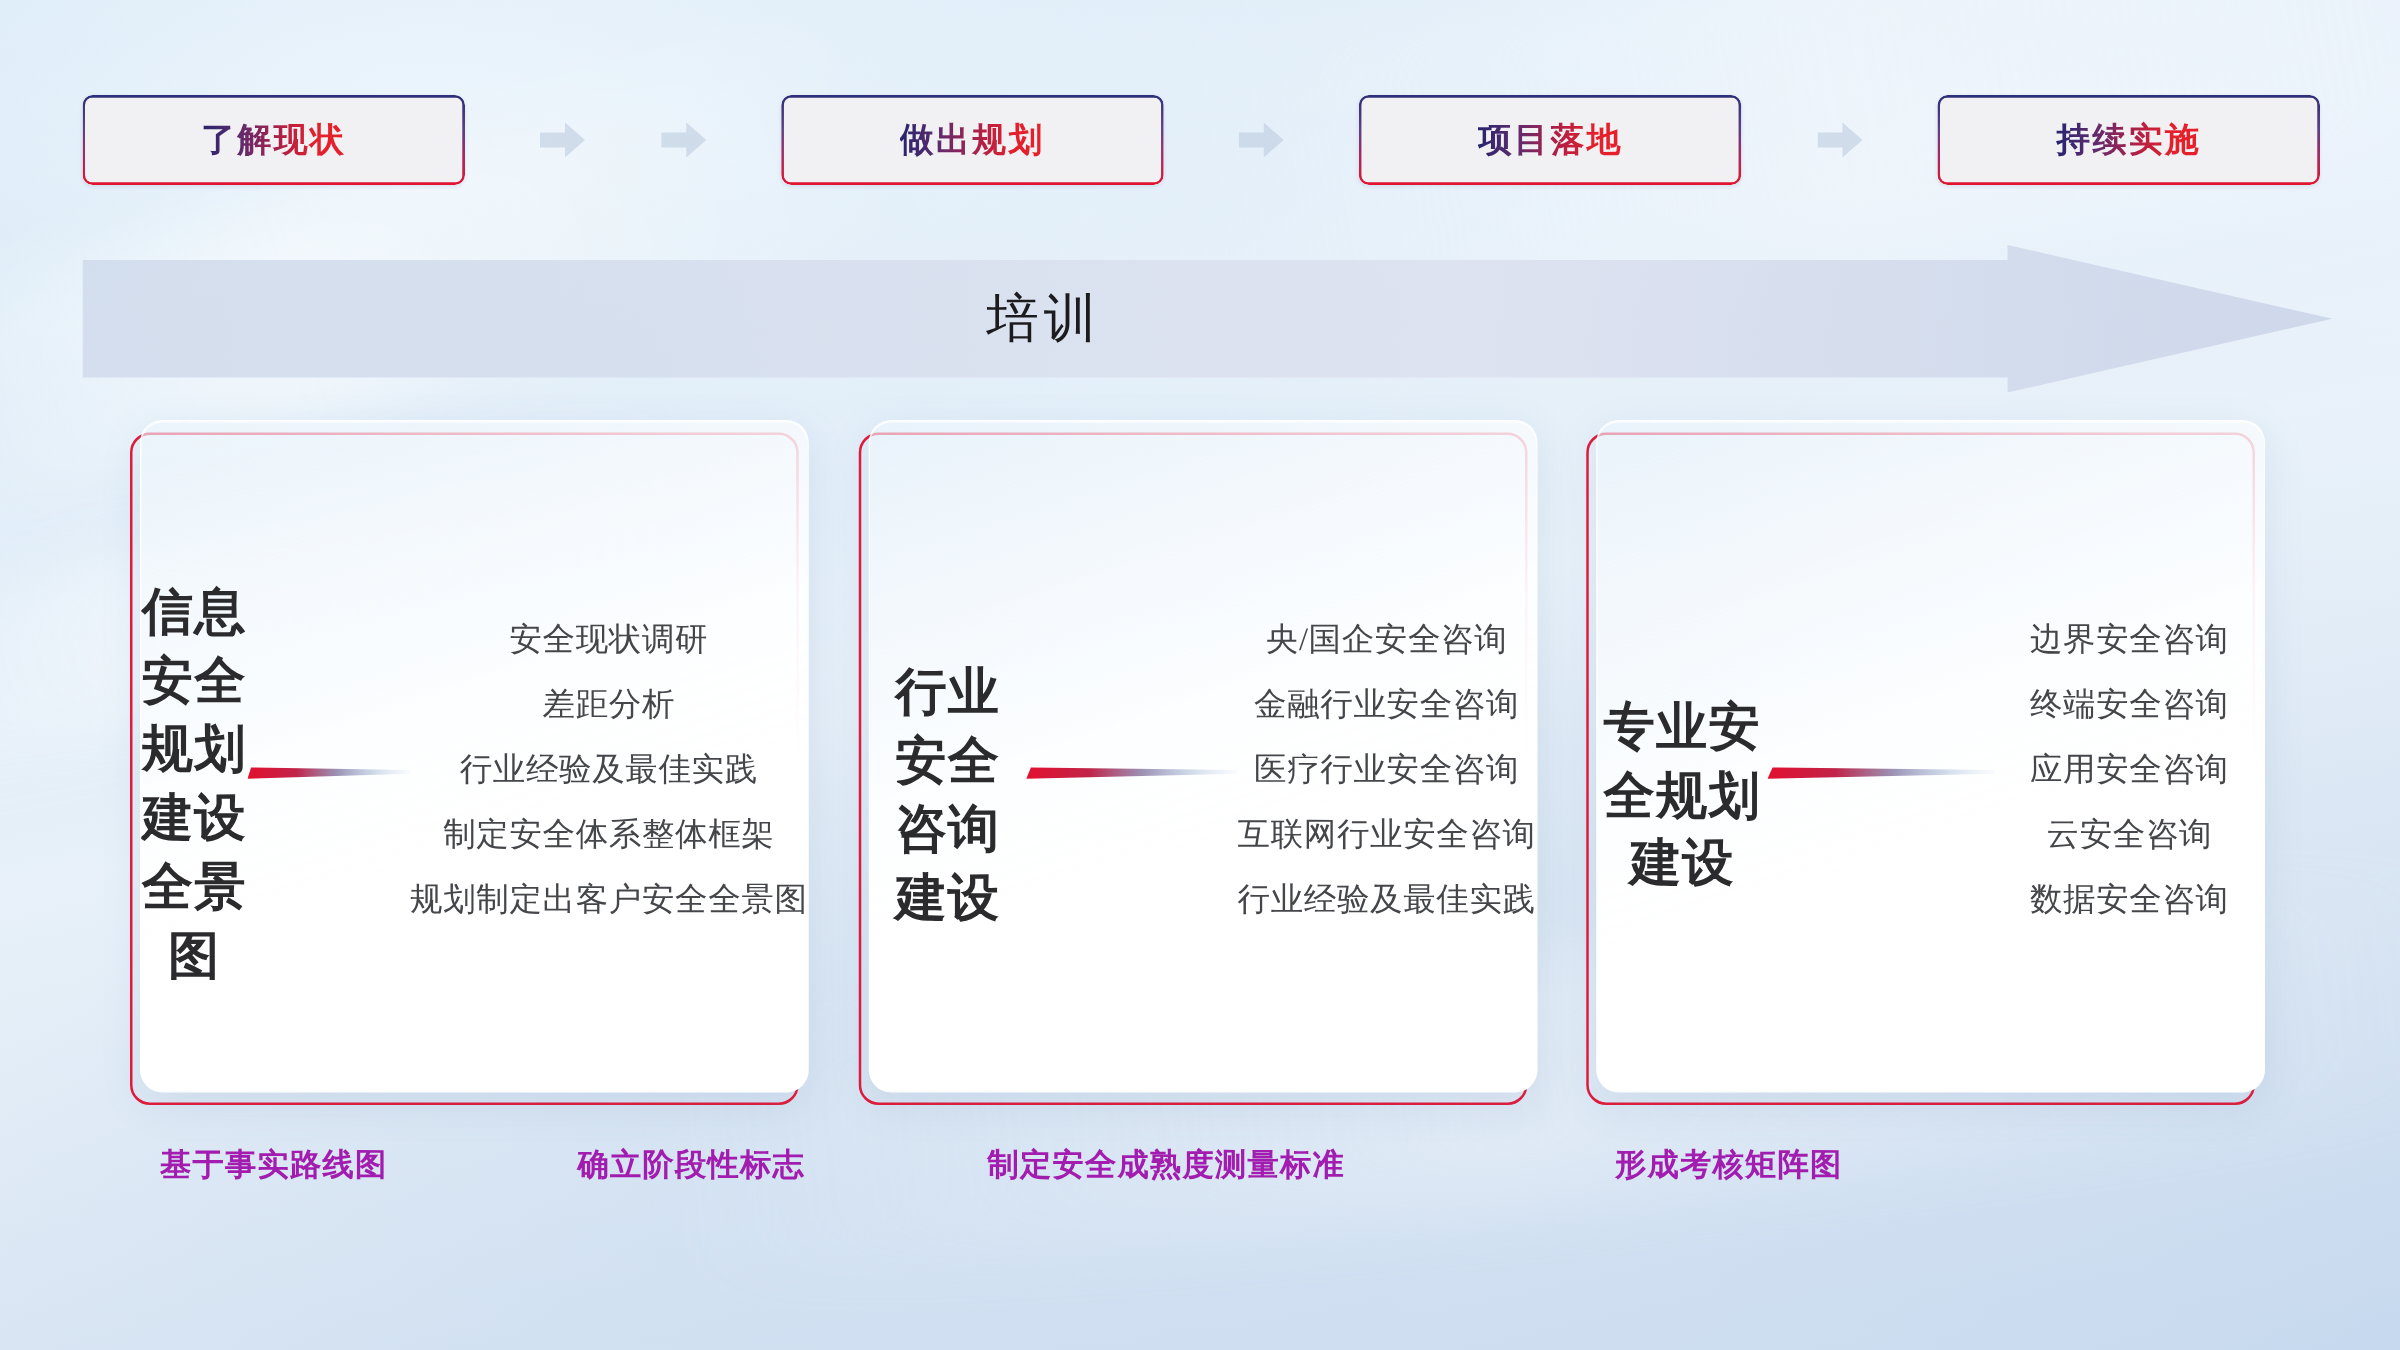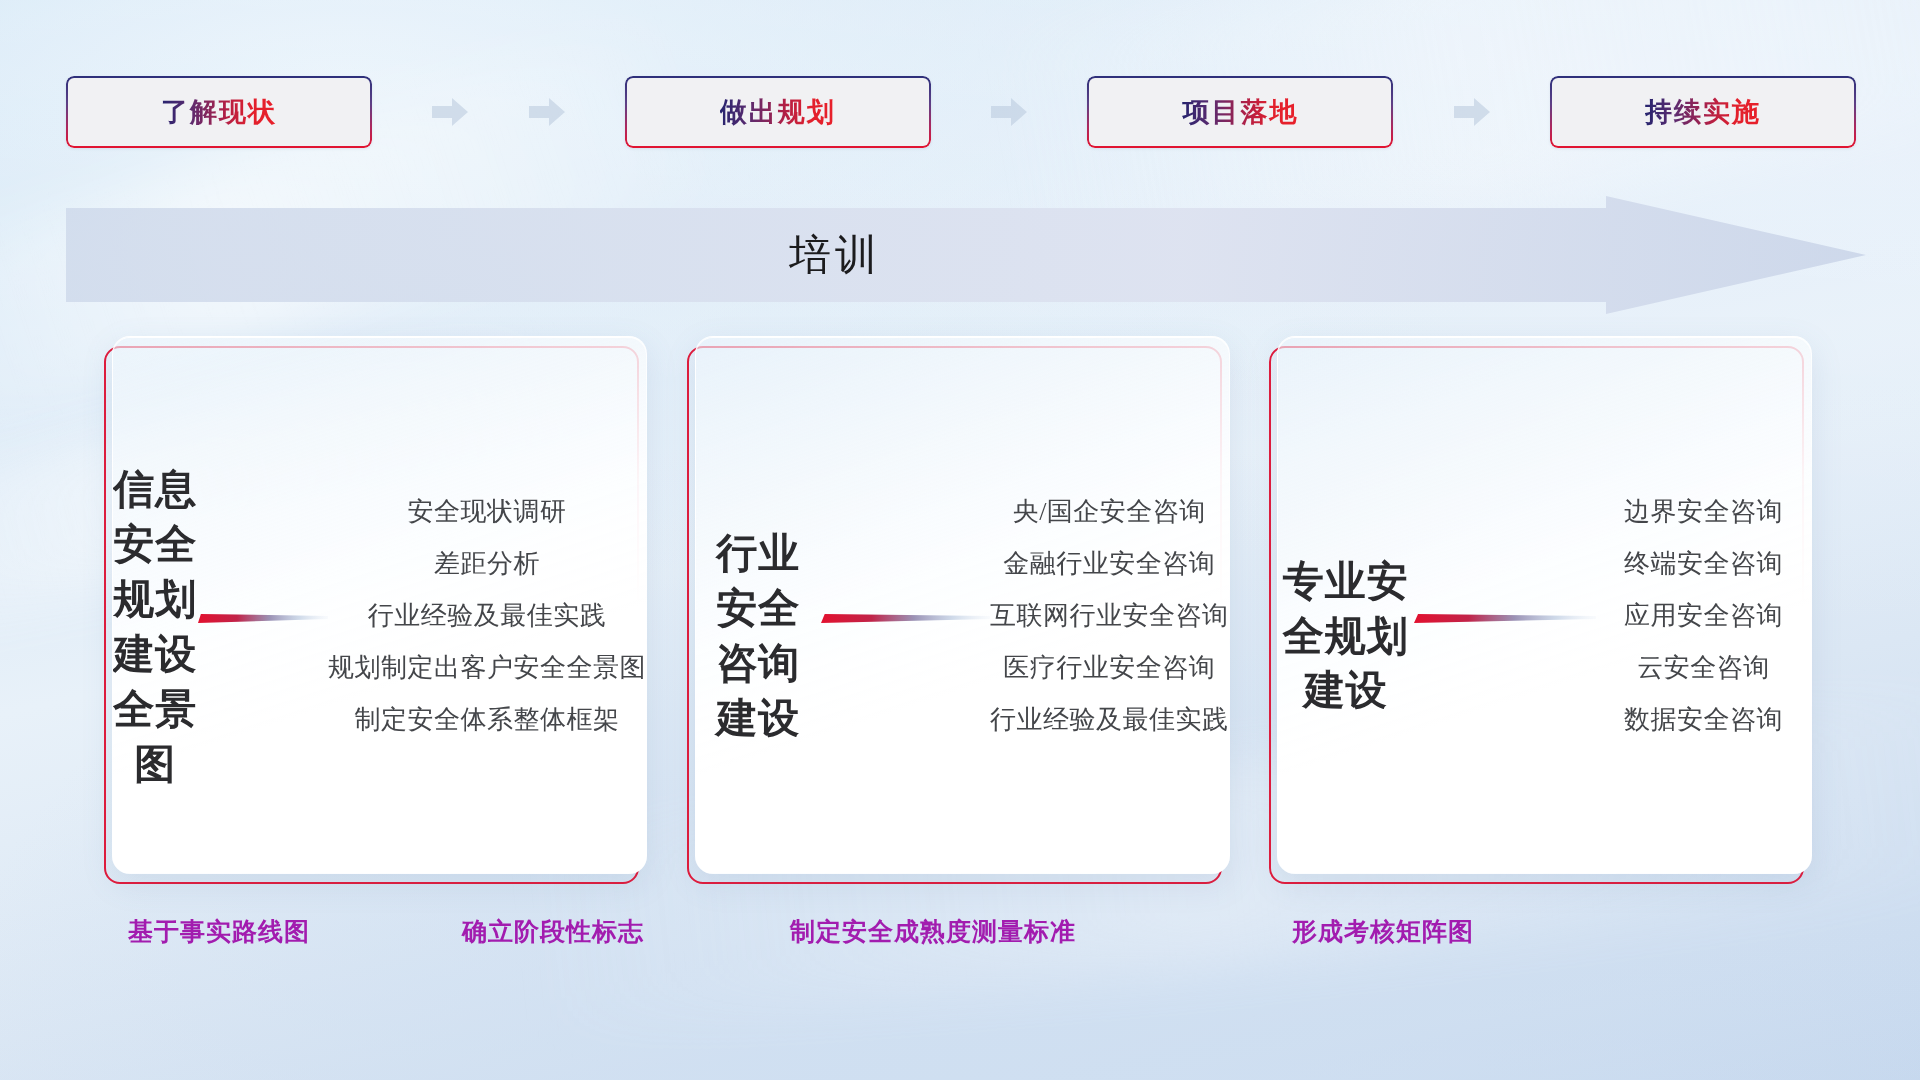--- a/index.html
+++ b/index.html
@@ -238,22 +238,22 @@
                 <stop offset="1" stop-color="#cfdced" stop-opacity="0.10"></stop>
               </linearGradient>
             </defs>
             <path d="M0 11 L10 2 L452 4 L452 7 Z" fill="url(#dv1)"></path>
           </svg>
         </div>
         <ul class="card-list">
           <li>安全现状调研</li>
           <li>差距分析</li>
           <li>行业经验及最佳实践</li>
+          <li>制定安全体系整体框架</li>
           <li>规划制定出客户安全全景图</li>
-          <li>制定安全体系整体框架</li>
         </ul>
       </div>
     </div>
 
     <div class="card-slot">
       <div class="card-outline"></div>
       <div class="card">
         <div class="card-title one-line">行业安全咨询建设</div>
         <div class="divider">
           <svg viewBox="0 0 452 12" preserveAspectRatio="none">
@@ -265,22 +265,22 @@
                 <stop offset="0.78" stop-color="#a9bcd8" stop-opacity="0.55"></stop>
                 <stop offset="1" stop-color="#cfdced" stop-opacity="0.10"></stop>
               </linearGradient>
             </defs>
             <path d="M0 11 L10 2 L452 4 L452 7 Z" fill="url(#dv2)"></path>
           </svg>
         </div>
         <ul class="card-list">
           <li>央/国企安全咨询</li>
           <li>金融行业安全咨询</li>
+          <li>医疗行业安全咨询</li>
           <li>互联网行业安全咨询</li>
-          <li>医疗行业安全咨询</li>
           <li>行业经验及最佳实践</li>
         </ul>
       </div>
     </div>
 
     <div class="card-slot">
       <div class="card-outline"></div>
       <div class="card">
         <div class="card-title one-line">专业安全规划建设</div>
         <div class="divider">

